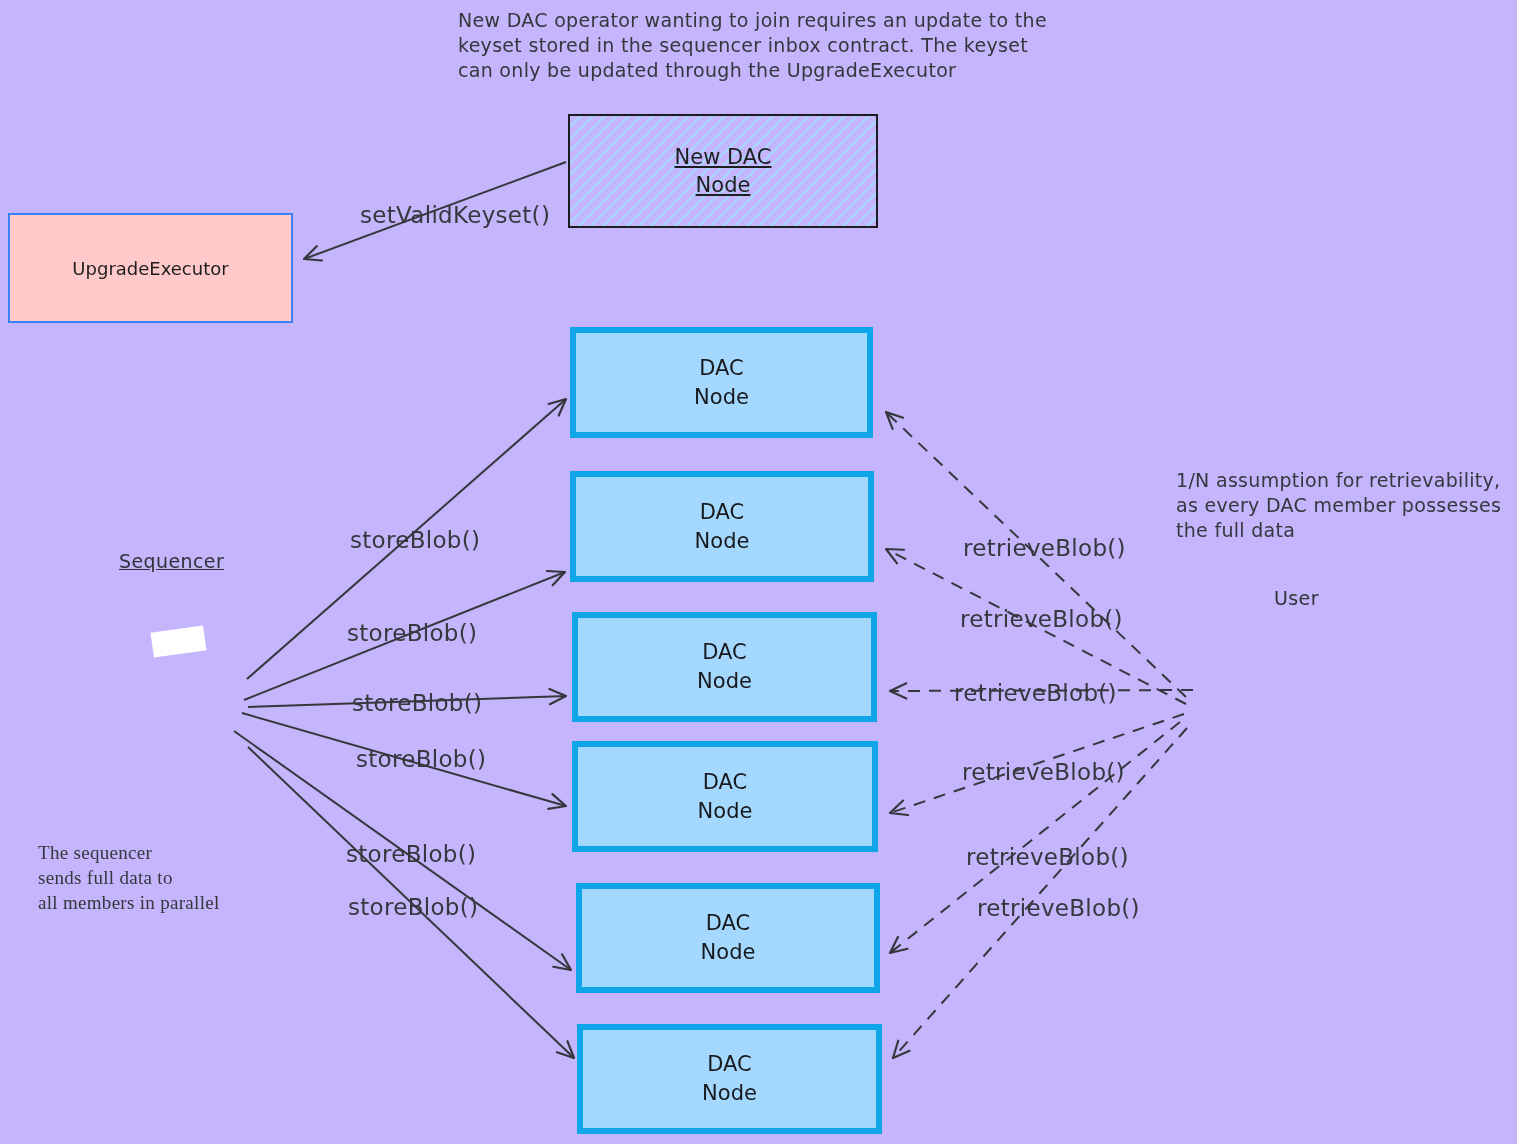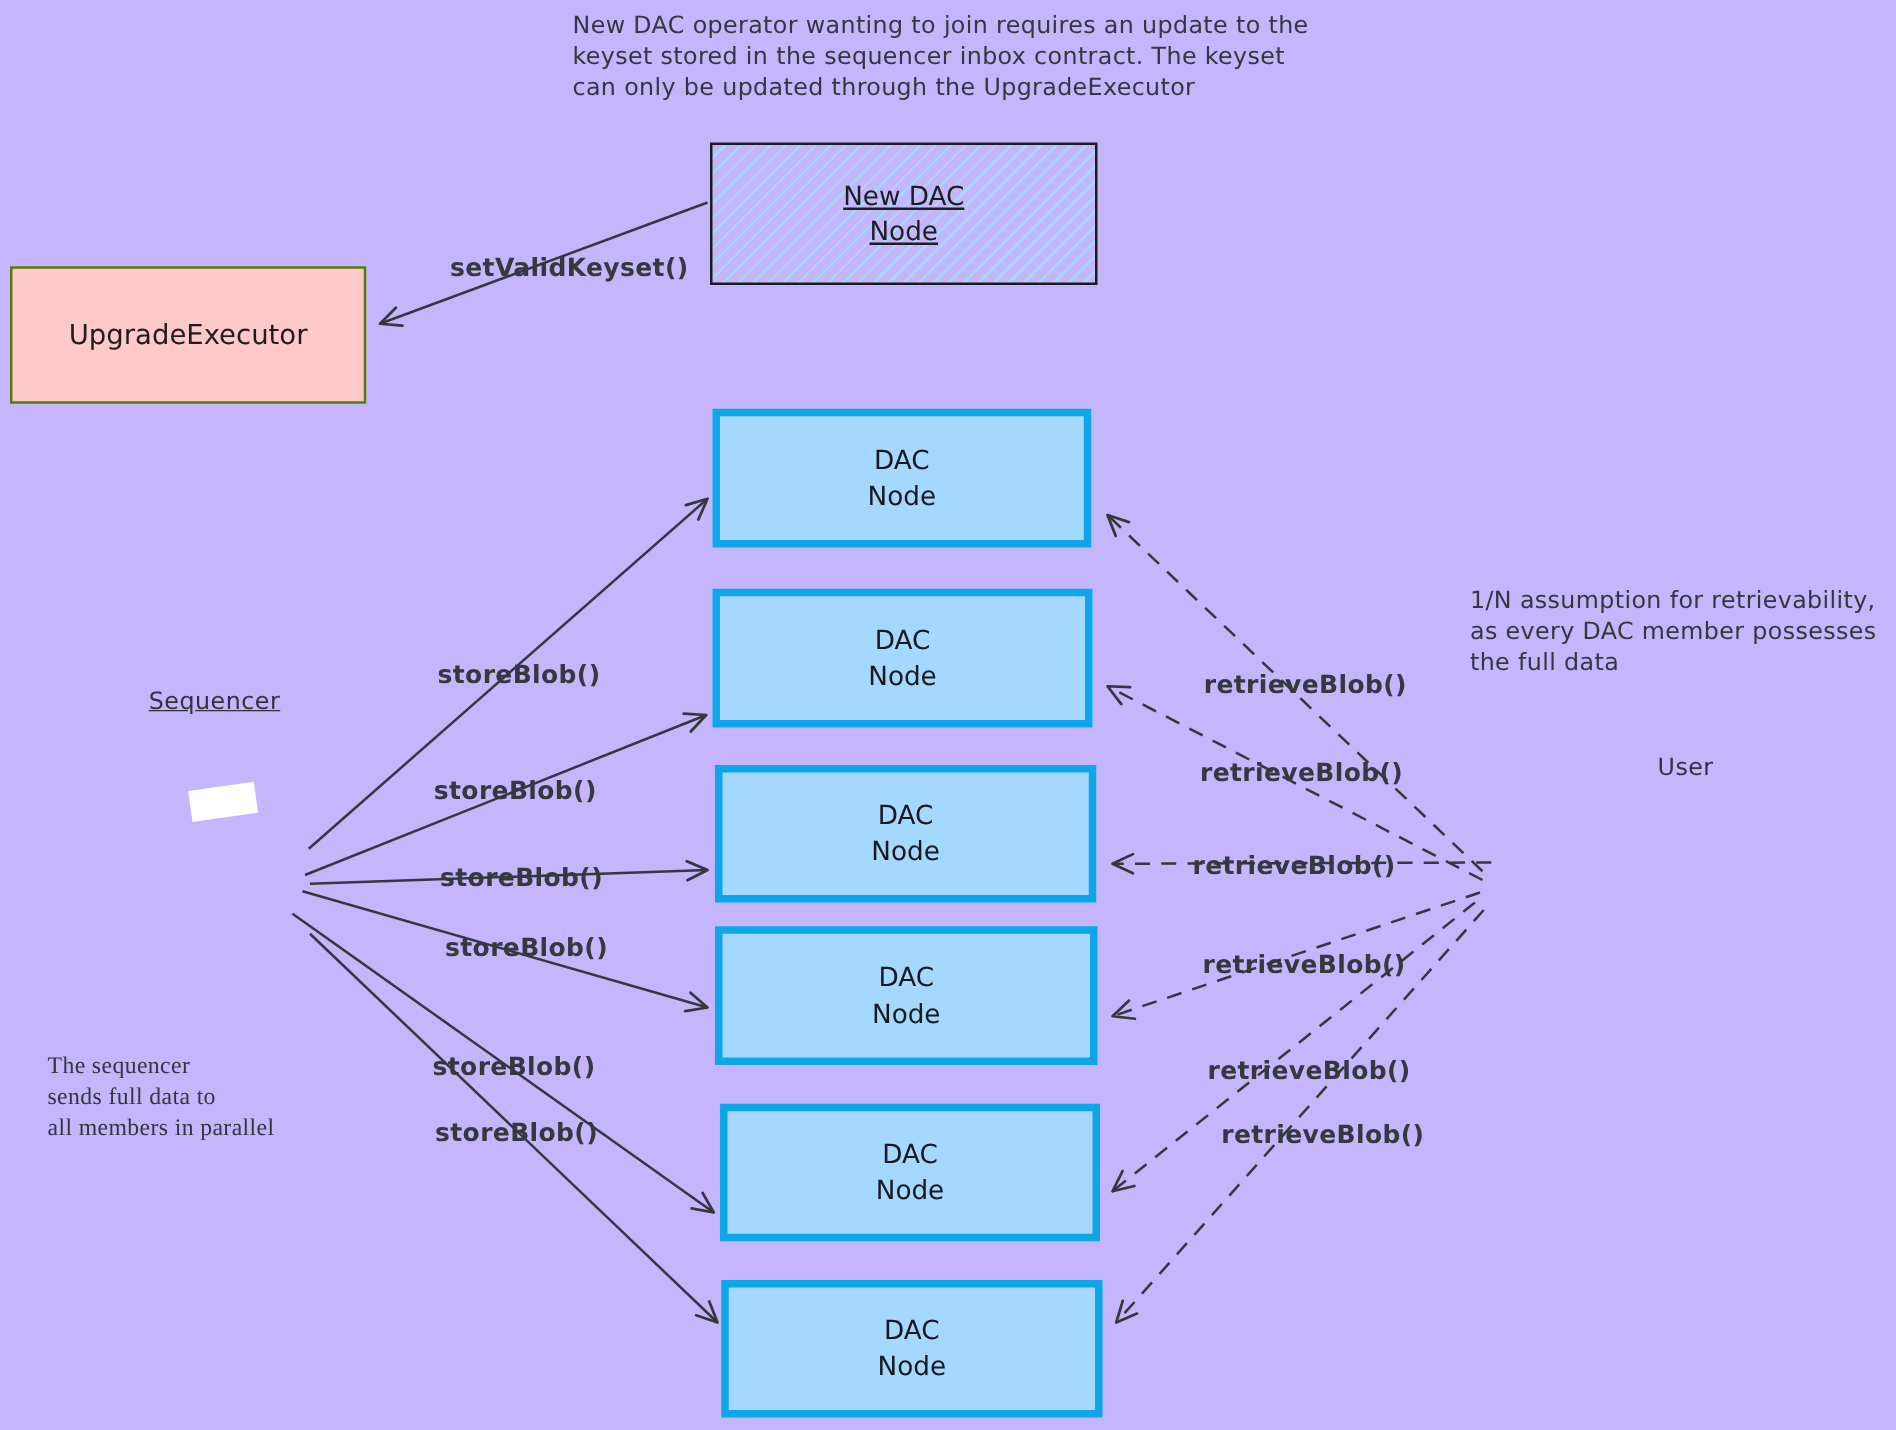--- a/index.html
+++ b/index.html
@@ -15,46 +15,45 @@
     position: absolute;
     color: #34373c;
     font-size: 19px;
     line-height: 25px;
     white-space: pre-line;
     letter-spacing: 0.3px;
   }
   .edge-label {
     position: absolute;
     color: #35383d;
-    font-size: 20px;
+    font-size: 23px;
     white-space: nowrap;
     letter-spacing: 0.3px;
-    font-weight: bold;
   }
   .actor-label {
     position: absolute;
     color: #303338;
     font-size: 19px;
     letter-spacing: 0.4px;
   }
   .box {
     position: absolute;
     display: flex;
     align-items: center;
     justify-content: center;
     text-align: center;
     white-space: pre-line;
     box-sizing: border-box;
   }
   .box-upgrade {
     left: 8px; top: 213px; width: 285px; height: 110px;
     background: #ffc9c9;
-    border: 2px solid #4d7c0f;
+    border: 2px solid #3b82f6;
     color: #1e1e1e;
-    font-size: 22px;
+    font-size: 18px;
   }
   .box-hatched {
     left: 568px; top: 114px; width: 310px; height: 114px;
     background: repeating-linear-gradient(135deg,
       rgba(0,0,0,0) 0px, rgba(0,0,0,0) 6.5px,
       #a5d8ff 6.5px, #a5d8ff 8.5px);
     border: 2px solid #1a1c1f;
     color: #1e1e1e;
     font-size: 21px;
     line-height: 28px;
@@ -121,21 +120,21 @@
 keyset stored in the sequencer inbox contract. The keyset
 can only be updated through the UpgradeExecutor</div>
   <div class="note" style="left:38px; top:840px;font-family:Liberation Serif, serif;">The sequencer
 sends full data to
 all members in parallel</div>
   <div class="note" style="left:1176px; top:468px;">1/N assumption for retrievability,
 as every DAC member possesses
 the full data</div>
 
   <div class="actor-label" style="left:119px; top:550px;text-decoration:underline;">Sequencer</div>
-  <div class="actor-label" style="left:1326px; top:587px;margin-top:16px;">User</div>
+  <div class="actor-label" style="left:1274px; top:587px;">User</div>
 
   <div class="sequencer-bar"></div>
 
   <div class="box box-upgrade">UpgradeExecutor</div>
 
   <div class="box box-hatched">New DAC
 Node</div>
 
   <div class="box box-dac dac1">DAC
 Node</div>

